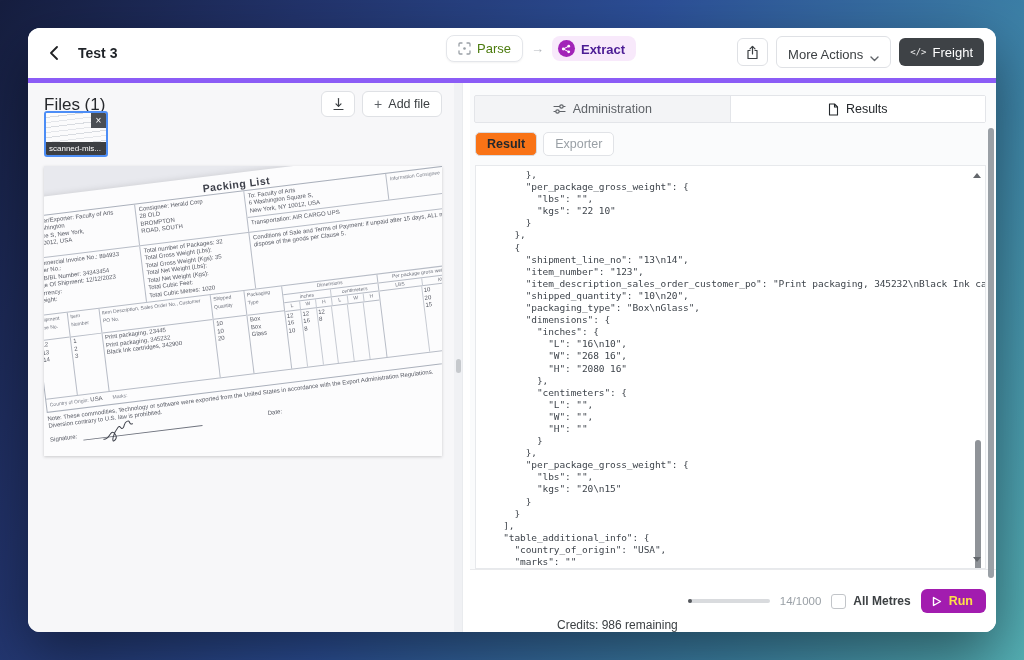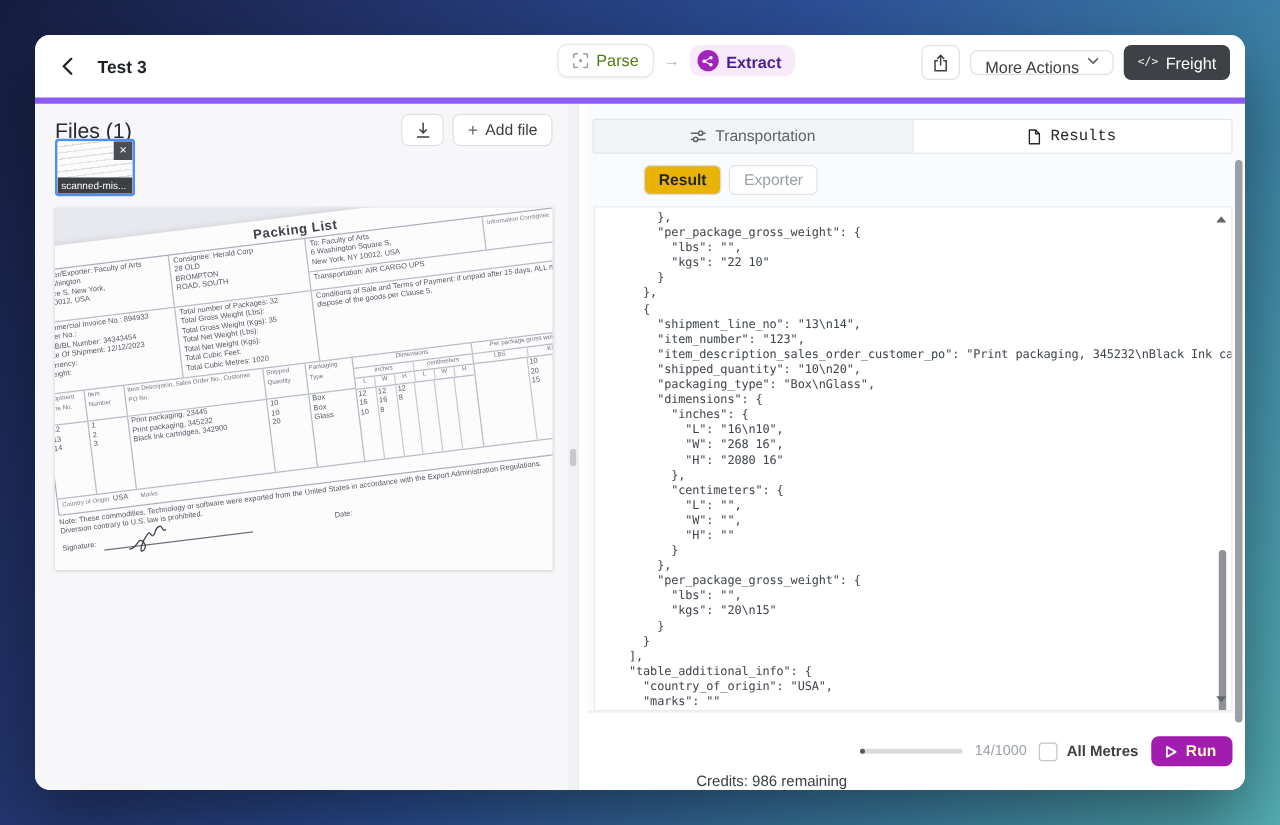--- a/index.html
+++ b/index.html
@@ -25,22 +25,22 @@
   .parse-btn { display:flex; align-items:center; gap:6px; background:#fff; border:1px solid #e4e6ea;
     border-radius:8px; padding:5px 11px; font-size:13px; color:#4d7c0f; box-shadow:0 1px 2px rgba(0,0,0,.05); }
   .flow-arrow { color:#b4b8bd; font-size:13px; }
   .extract-btn { display:flex; align-items:flex-end; gap:6px; background:#f8e9fb; border-radius:8px;
     padding:4px 11px 4px 6px; font-size:13px; font-weight:bold; color:#4c1d95; }
   .extract-ico { width:17px; height:17px; border-radius:50%; background:#a224b8;
     display:flex; align-items:center; justify-content:center; }
   .top-right { position:absolute; right:12px; top:8px; display:flex; gap:8px; align-items:center; }
   .icon-btn { width:31px; height:28px; border:1px solid #dfe1e5; border-radius:6px; background:#fff;
     display:flex; align-items:center; justify-content:center; color:#3c4043; }
-  .more-btn { display:flex; gap:7px; align-items:flex-start; border:1px solid #dfe1e5; border-radius:6px;
-    background:#fff; padding:5px 11px; font-size:13px; color:#3c4043; height:20px; }
+  .more-btn { display:flex; gap:7px; align-items:flex-end; border:1px solid #dfe1e5; border-radius:6px;
+    background:#fff; padding:5px 11px; font-size:13px; color:#3c4043; height:32px; }
   .deploy-btn { display:flex; gap:6px; align-items:center; border-radius:6px; background:#3e4246;
     padding:5px 11px; font-size:13px; color:#fff; height:28px; }
   .code-glyph { font-family:"DejaVu Sans Mono",monospace; font-size:9px; opacity:.9; }
   
   .bodyrow { flex:1; display:flex; min-height:0; }
   .left-panel { flex:0 0 426px; background:#f7f7f9; position:relative; }
   .divider { flex:0 0 16px; background:#fff; position:relative; }
   .divider .strip { position:absolute; left:0; top:0; bottom:0; width:9px; background:#f0f1f4;
     border-right:1px solid #e9ebee; }
   .grip { position:absolute; left:2px; top:276px; width:5px; height:14px; border-radius:2.5px; background:#c6c9cd; }
@@ -83,24 +83,24 @@
   .lwh > div { width:16px; border-right:1px solid #c6cad2; padding:1px 1px; }
   .lwh > div:last-child { border-right:none; }
   .note-block { margin-top:3px; font-size:6px; }
   .sig-row { margin-top:4px; display:flex; align-items:flex-end; gap:6px; }
   .sig-line { width:120px; border-bottom:1px solid #6e727d; position:relative; height:10px; }
   
   .right-main { flex:1; padding:12px 10px 0 4px; display:flex; flex-direction:column; min-height:0; }
   .tabbar { flex:0 0 28px; display:flex; border:1px solid #e3e5e9; background:#f3f4f6; border-radius:2px; }
   .tab { flex:1; display:flex; align-items:center; justify-content:center; gap:7px; font-size:12.5px;
     color:#5f6368; cursor:pointer; }
-  .tab.active { background:#fff; color:#24282c; border-left:1px solid #e3e5e9;font-family:Liberation Mono, monospace; }
+  .tab.active { background:#fff; color:#24282c; border-left:1px solid #e3e5e9; }
   .view-row { display:flex; gap:6px; margin:9px 0 9px 1px; }
-  .result-btn { background:#eab308; border:1px solid #d8dae0; border-radius:5px; padding:4px 11px;
-    font-size:12.5px; font-weight:bold; color:#24282c;margin-left:40px; }
+  .result-btn { background:#f97316; border:1px solid #d8dae0; border-radius:5px; padding:4px 11px;
+    font-size:12.5px; font-weight:bold; color:#24282c; }
   .compare-btn { background:#fff; border:1px solid #e1e3e7; border-radius:5px; padding:4px 11px;
     font-size:12.5px; color:#9aa0a6; }
   .code-box { flex:1; background:#fff; border:1px solid #e7e9ec; position:relative; overflow:hidden; margin-left:1px; }
   .code-box pre { margin-top:-5px; padding:8px 20px 8px 16px; font-family:"DejaVu Sans Mono",monospace;
     font-size:9.5px; line-height:12.1px; color:#3f454c; white-space:pre; letter-spacing:-0.1px; }
   .tri-up { width:0; height:0; border-left:4px solid transparent; border-right:4px solid transparent;
     border-bottom:5px solid #63676c; }
   .tri-down { width:0; height:0; border-left:4px solid transparent; border-right:4px solid transparent;
     border-top:5px solid #63676c; }
   .cb-up { position:absolute; top:7px; right:4px; }
@@ -110,21 +110,21 @@
     border-radius:3px; z-index:9; }
   
   .bottombar { flex:0 0 32px; background:#fff; border-top:1px solid #e9eaec; display:flex;
     align-items:center; justify-content:flex-end; gap:10px; padding:0 10px; }
   .credits { font-size:12px; color:#3c4043;margin-top:48px; }
   .pbar { width:82px; height:4px; border-radius:2px; background:#d9dbde; position:relative; }
   .pfill { position:absolute; left:0; top:0; width:4px; height:4px; border-radius:2px; background:#54575c; }
   .usage { font-size:11.5px; color:#9aa0a6; }
   .checkbox { width:15px; height:15px; border:1.5px solid #c2c5c9; border-radius:3px; background:#fff; }
   .allfiles { font-size:12px; font-weight:bold; color:#3c4043; margin-left:-3px; }
-  .run-btn { display:flex; align-items:center; gap:7px; background:#a21caf; color:#fef9c3; border-radius:6px;
+  .run-btn { display:flex; align-items:center; gap:7px; background:#a21caf; color:#fde047; border-radius:6px;
     padding:5px 13px 5px 11px; font-size:12.5px; font-weight:bold; }
 </style>
 </head>
 <body>
 
 <div class="window">
 
   <div class="topbar">
     <div class="back-btn">
       <svg width="10" height="14" viewBox="0 0 10 14">
@@ -355,21 +355,21 @@
         <div class="tabbar">
           <div class="tab">
             <svg width="13" height="12" viewBox="0 0 13 12">
                 <g fill="none" stroke="#5f6368" stroke-width="1.2" stroke-linecap="round">
                   <line x1="1" y1="3.5" x2="12" y2="3.5"></line>
                   <line x1="1" y1="8.5" x2="12" y2="8.5"></line>
                 </g>
                 <circle cx="8.5" cy="3.5" r="1.7" fill="#f3f4f6" stroke="#5f6368" stroke-width="1.2"></circle>
                 <circle cx="4.5" cy="8.5" r="1.7" fill="#f3f4f6" stroke="#5f6368" stroke-width="1.2"></circle>
               </svg>
-            <span>Transportation</span>
+            <span>Administration</span>
           </div>
           <div class="tab active">
             <svg width="11" height="13" viewBox="0 0 11 13">
                 <g fill="none" stroke="#24282c" stroke-width="1.1" stroke-linejoin="round">
                   <path d="M1.5 1 h5 l3 3 v8 h-8 z"></path>
                   <path d="M6.5 1 v3 h3"></path>
                 </g>
               </svg>
             <span>Results</span>
           </div>

